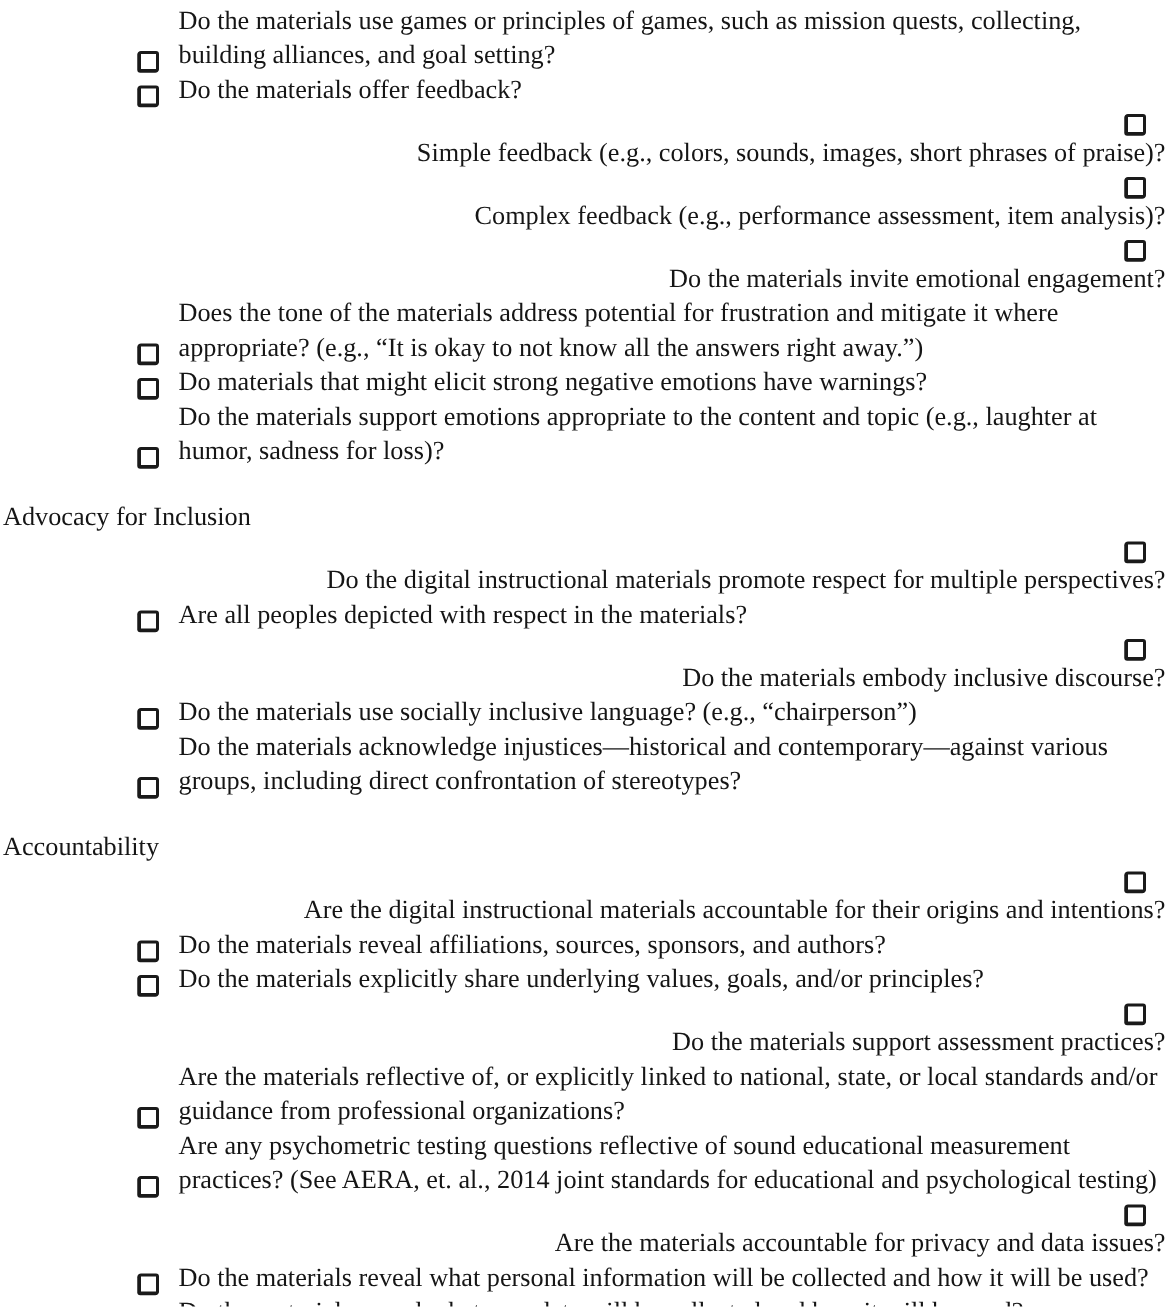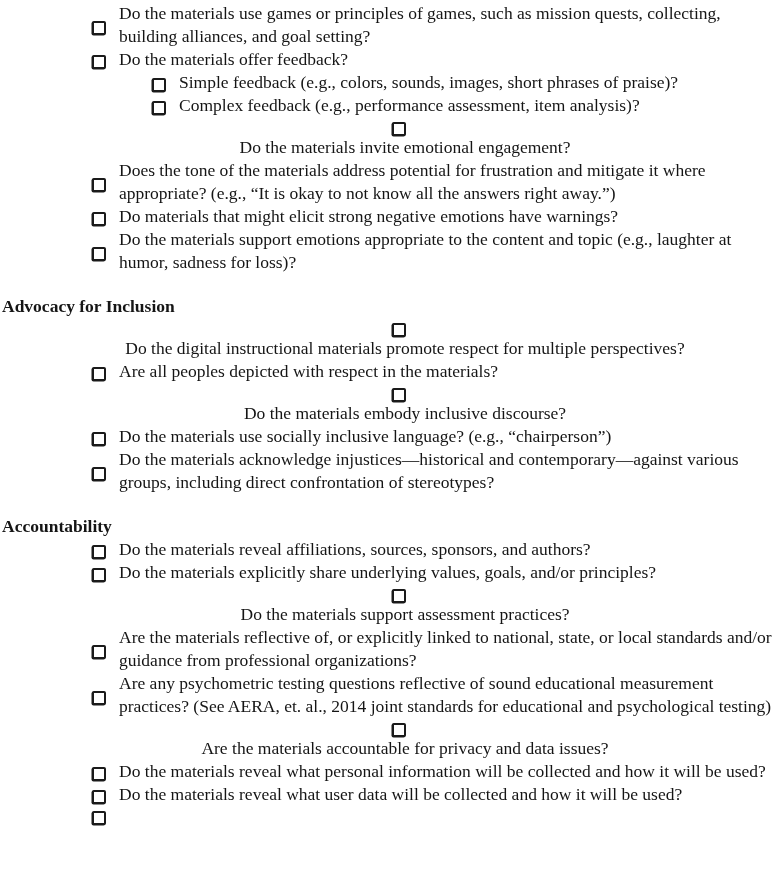--- a/index.html
+++ b/index.html
@@ -17,31 +17,31 @@
     color: #151515;
   }
   .page {
     width: 777px;
     padding-top: 2px;
     box-sizing: border-box;
   }
   .section { margin: 0; }
   .section.has-heading { margin-top: 21px; }
   .heading {
-    font-weight: bold;
+    font-weight: normal;
     padding-left: 2px;
   }
   .item {
     display: flex;
-    align-items: center;
+    align-items: flex-end;
     box-sizing: border-box;
   }
   .item.level-1 { padding-left: 33px; flex-direction: column; }
   .item.level-2 { padding-left: 92px; }
-  .item.level-3 { padding-left: 152px; }
+  .item.level-3 { padding-left: 152px; flex-direction: column; }
   .checkbox {
     flex: 0 0 auto;
     width: 10px;
     height: 10px;
     border: 2px solid #1a1a1a;
     border-radius: 2px;
     margin-top: 5px;
     margin-right: 13px;
     background: #ffffff;
     box-shadow: -0.5px 0.5px 0 #1a1a1a;
@@ -109,20 +109,24 @@
           <span class="checkbox"></span>
           <span class="item-text"><span>Do the materials use socially inclusive language? (e.g., “chairperson”)</span></span>
         </div>
         <div class="item level-2">
           <span class="checkbox"></span>
           <span class="item-text"><span>Do the materials acknowledge injustices—historical and contemporary—against various groups, including direct confrontation of stereotypes?</span></span>
         </div>
       </div>
       <div class="section has-heading">
         <div class="heading">Accountability</div>
+        <div class="item level-1">
+          <span class="checkbox"></span>
+          <span class="item-text"><span>Are the digital instructional materials accountable for their origins and intentions?</span></span>
+        </div>
         <div class="item level-2">
           <span class="checkbox"></span>
           <span class="item-text"><span>Do the materials reveal affiliations, sources, sponsors, and authors?</span></span>
         </div>
         <div class="item level-2">
           <span class="checkbox"></span>
           <span class="item-text"><span>Do the materials explicitly share underlying values, goals, and/or principles?</span></span>
         </div>
         <div class="item level-1">
           <span class="checkbox"></span>

